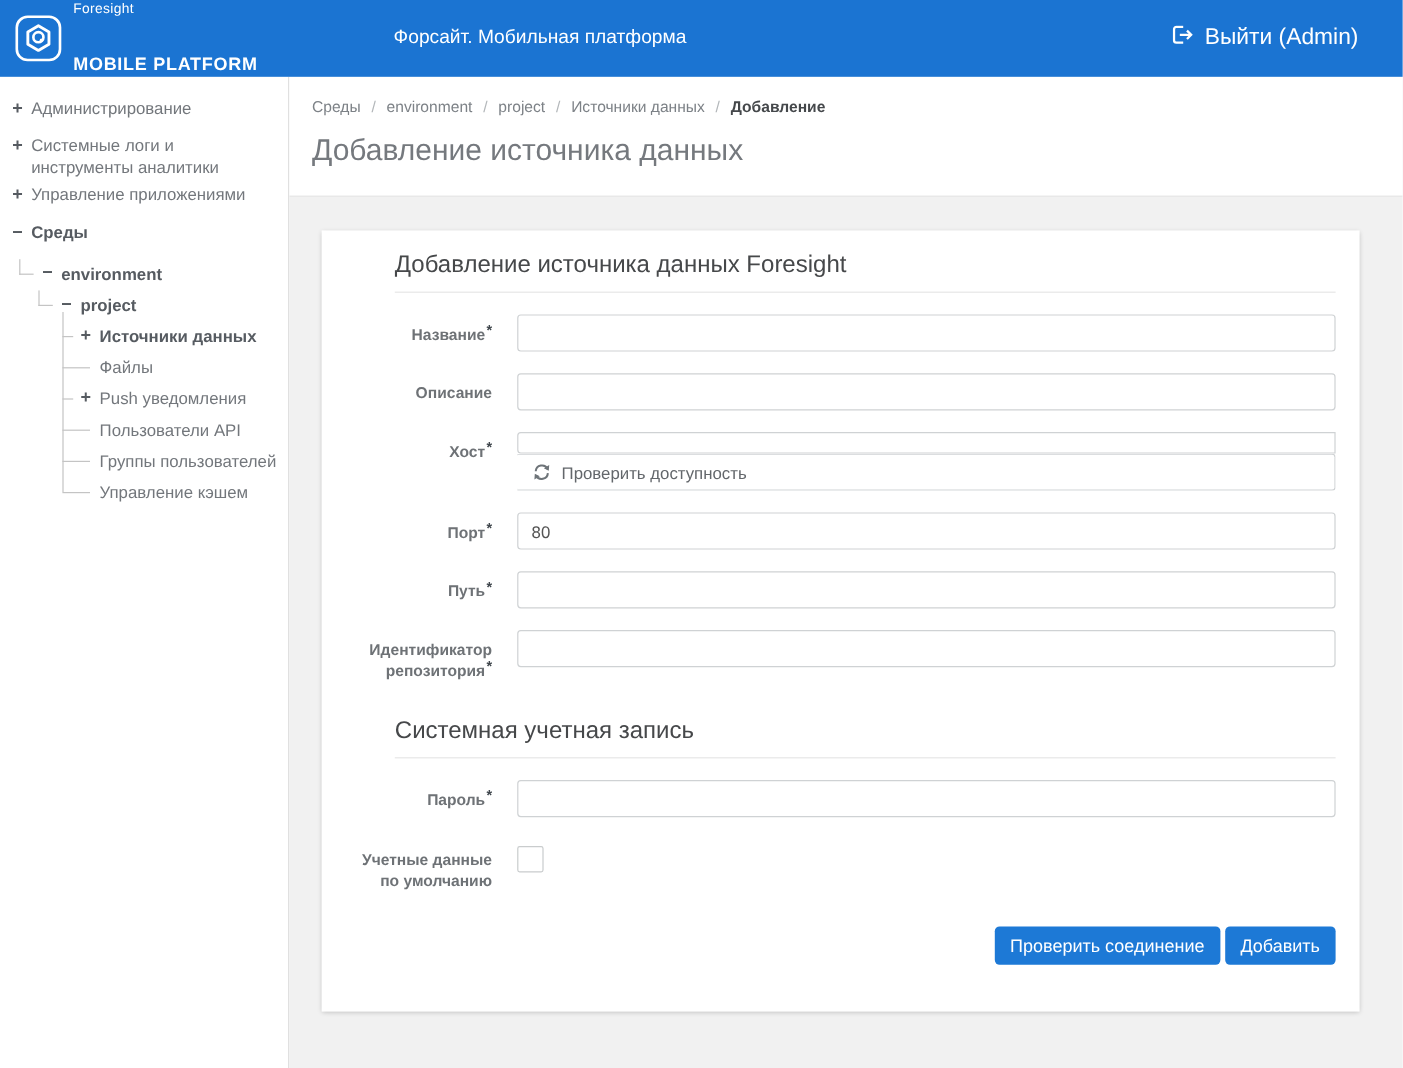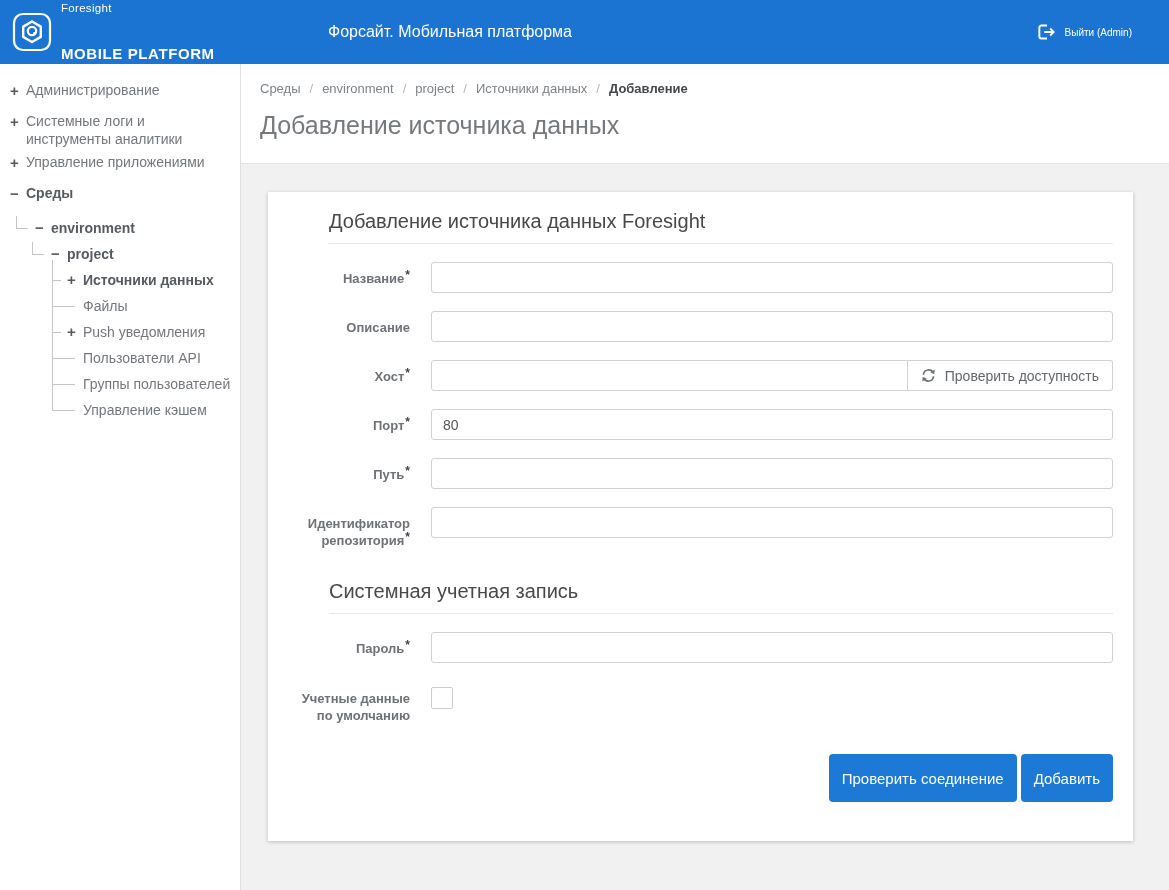--- a/index.html
+++ b/index.html
@@ -37,23 +37,22 @@
     transform:translateY(-50%);
     font-size:16px;
     font-weight:400;
   }
   .logout {
     position:absolute;
     right:37px;
     top:50%;
     transform:translateY(-50%);
     display:flex;
-    align-items:center;
     gap:9px;
-    font-size:10px;
+    font-size:19px;
     cursor:pointer;
   }
 
   
   .layout { display:flex; height:830px; }
 
   
   .sidebar {
     width:241px;
     flex:none;
@@ -166,21 +165,21 @@
     height:31px;
     border:1px solid #cfd2d4;
     border-radius:3px;
     padding:0 11px;
     font-size:14px;
     color:#555;
     font-family:inherit;
     outline:none;
     background:#fff;
   }
-  .igroup { display:flex; }
+  .igroup { display:flex;flex-direction:column; }
   .igroup input.txt { flex:1; border-radius:3px 0 0 3px; }
   .addon {
     flex:none;
     height:31px;
     display:flex;
     align-items:center;
     gap:9px;
     padding:0 13px;
     border:1px solid #cfd2d4;
     border-left:none;
@@ -197,21 +196,21 @@
     display:inline-block;
     width:22px;
     height:22px;
     border:1px solid #c9cccd;
     border-radius:2px;
     background:#fff;
     cursor:pointer;
   }
   .actions { display:flex; justify-content:flex-end; gap:4px; margin-top:30px; }
   .btn {
-    height:48px;
+    height:32px;
     padding:0 13px;
     background:#1d79d6;
     color:#fff;
     border:none;
     border-radius:4px;
     font-size:15px;
     font-family:inherit;
     cursor:pointer;
   }
 </style>

